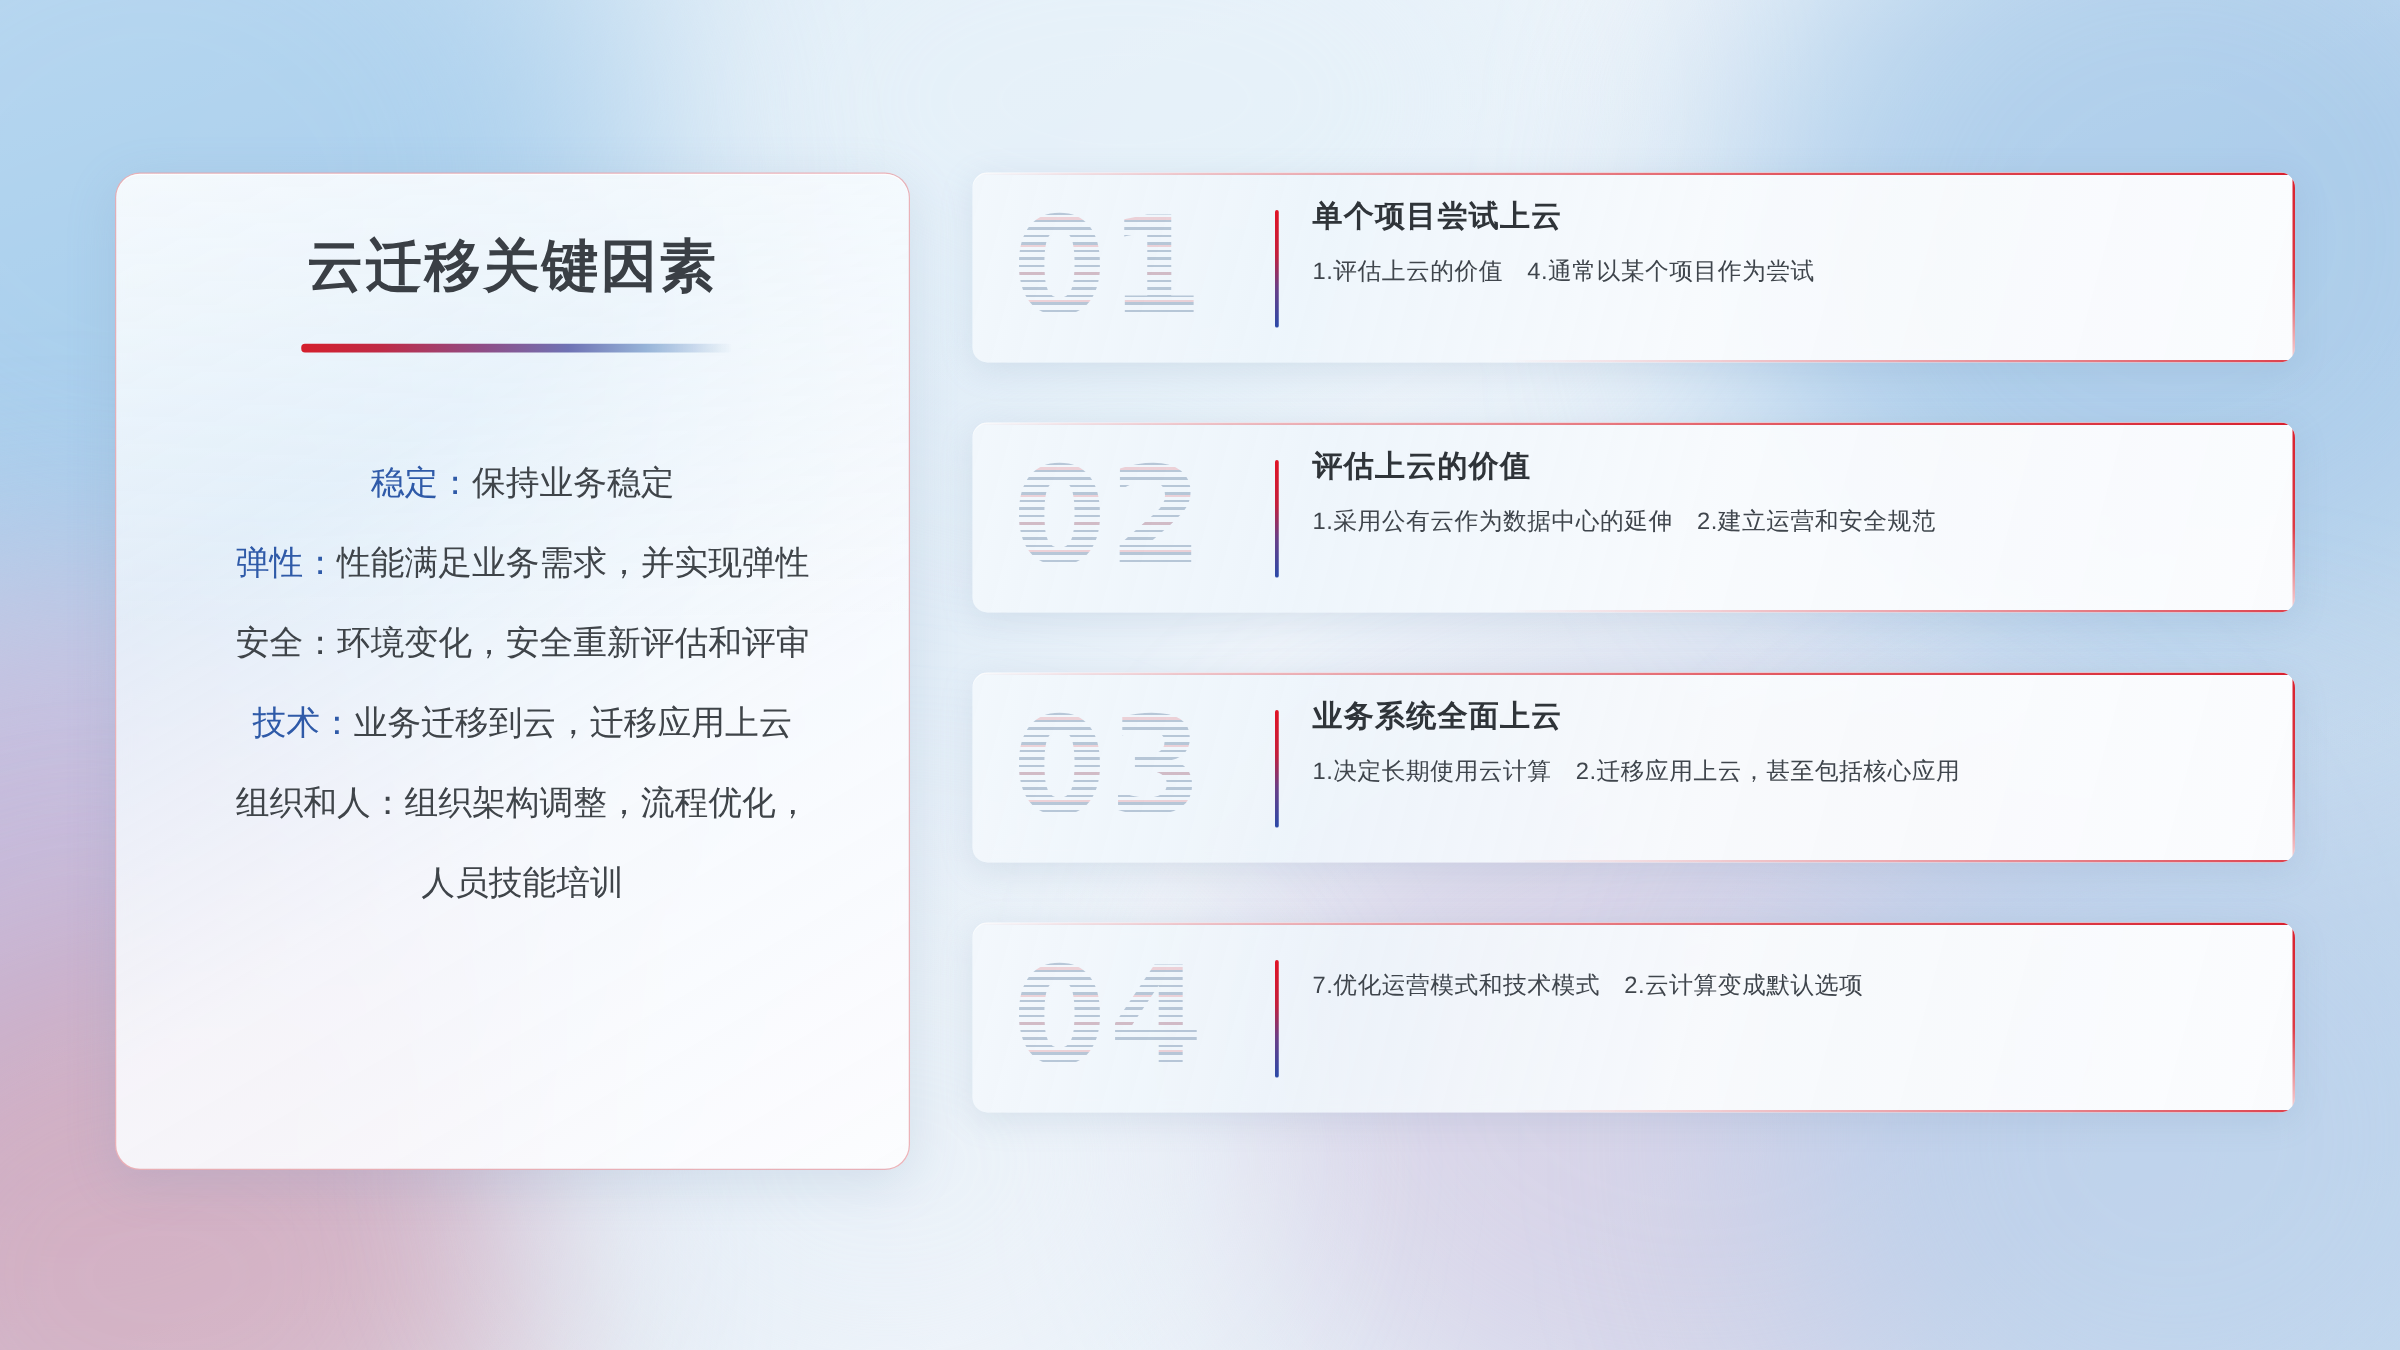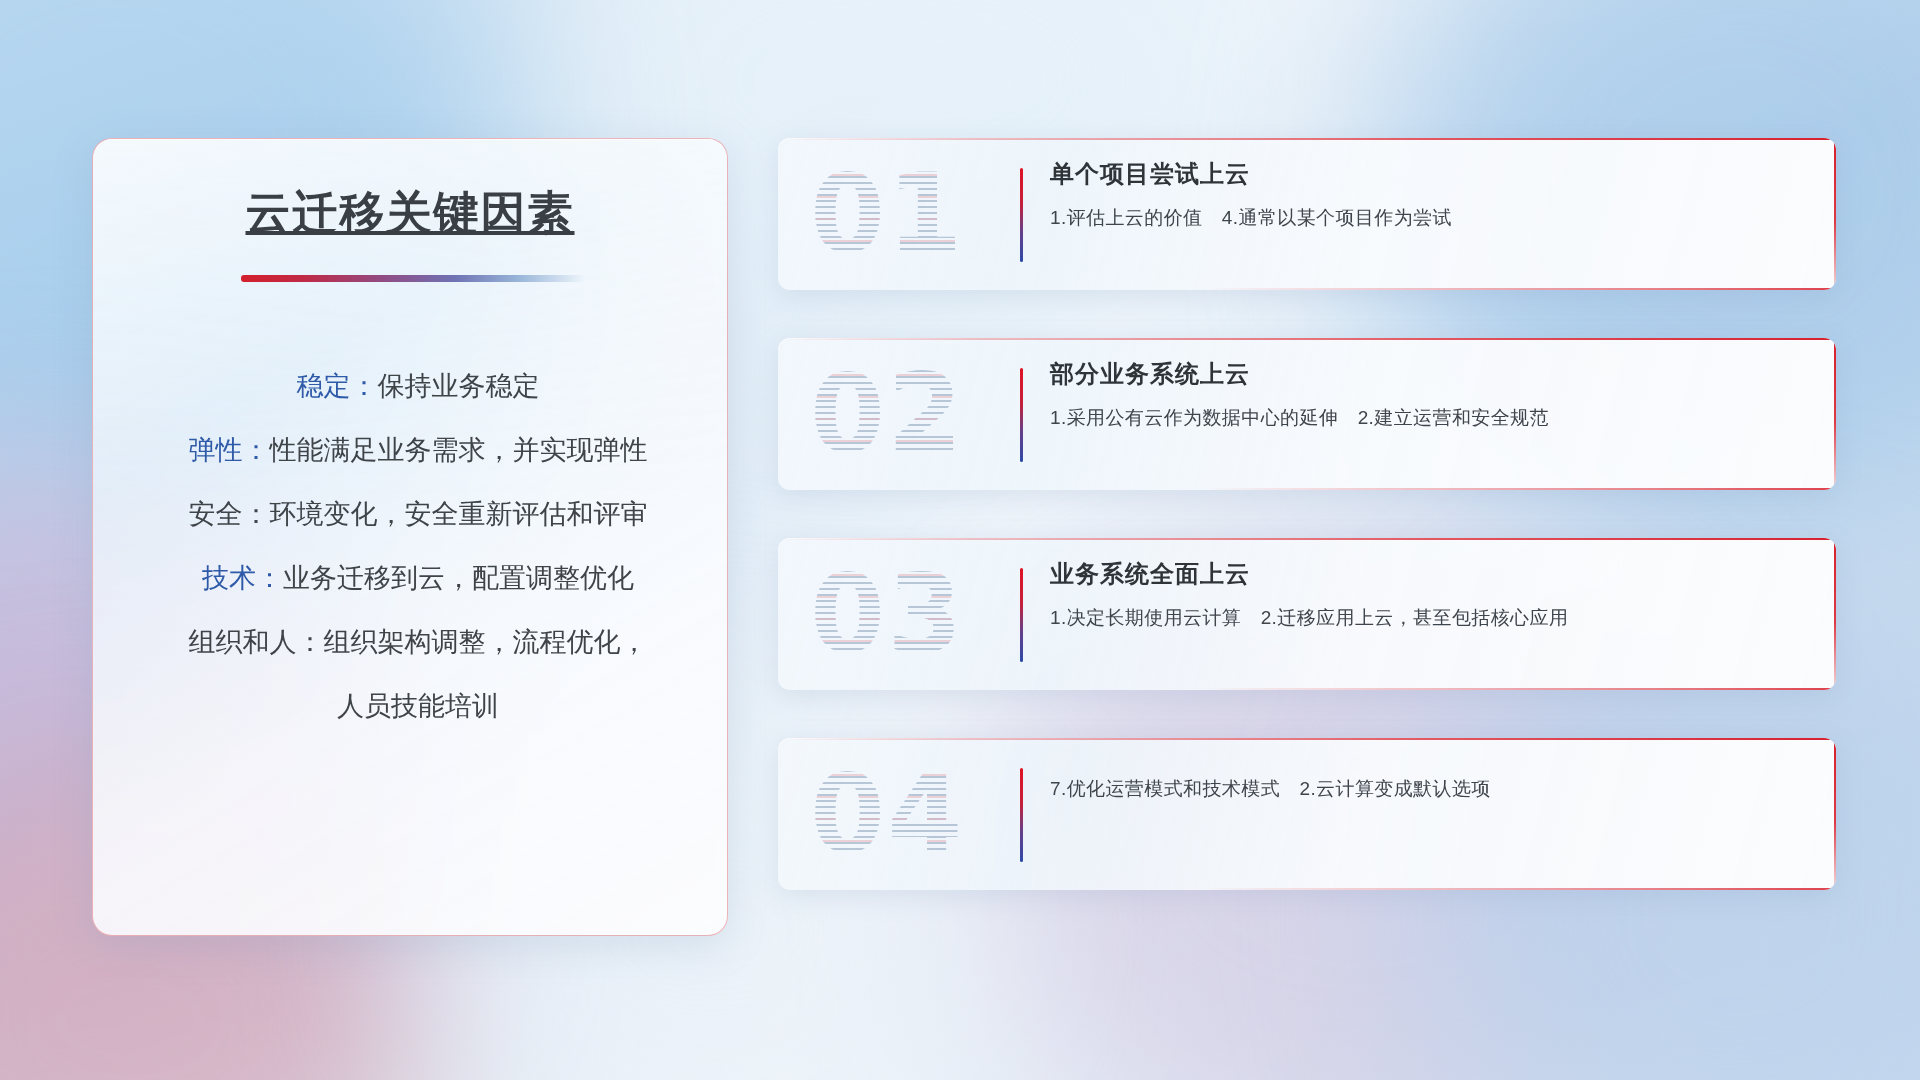--- a/index.html
+++ b/index.html
@@ -34,21 +34,21 @@
     backdrop-filter:blur(6px);
     overflow:hidden;
   }
   #left-panel .panel-gloss{
     position:absolute;left:0;right:0;top:0;height:46%;
     background:linear-gradient(180deg,rgba(255,255,255,.45),rgba(255,255,255,0));
     pointer-events:none;
   }
   .panel-title{
     position:absolute;left:0;right:0;top:44px;text-align:center;
-    font-size:45px;font-weight:700;color:#3a3f45;letter-spacing:2px;text-decoration:underline;
+    font-size:45px;font-weight:700;color:#3a3f45;letter-spacing:2px;
   }
   .title-rule{
     position:absolute;left:148px;top:136px;width:345px;height:7px;border-radius:3px;
     background:linear-gradient(90deg,#d41f2c 0%,#c02a45 18%,#8f4d86 42%,#6f73b4 62%,#97b4d8 80%,rgba(190,212,234,0) 100%);
   }
   .panel-list{position:absolute;left:46px;right:30px;top:234px;}
   .p-line{
     font-size:27px;color:#3f4449;line-height:1.0;margin-bottom:37px;white-space:nowrap;text-align:center;
   }
   .p-line .k{color:#2f5aa8;}
@@ -142,21 +142,21 @@
 
     <div class="p-line">
       <span class="k">弹性：</span><span>性能满足业务需求，并实现弹性</span>
     </div>
 
     <div class="p-line">
       <span class="k plain">安全：</span><span>环境变化，安全重新评估和评审</span>
     </div>
 
     <div class="p-line">
-      <span class="k">技术：</span><span>业务迁移到云，配置调整优化</span>
+      <span class="k">技术：</span><span>业务迁移到云，迁移应用上云</span>
     </div>
 
     <div class="p-line">
       <span class="k plain">组织和人：</span><span>组织架构调整，流程优化，</span>
     </div>
 
     <div class="p-line">
       <span class="k plain"></span><span>人员技能培训</span>
     </div>
 
@@ -183,21 +183,21 @@
   <div class="card">
     <div class="edge-top"></div>
     <div class="edge-right"></div>
     <div class="edge-bottom"></div>
     <div class="ghost-num">
       <span class="gtxt">02</span>
       <span class="gtint">02</span>
     </div>
     <div class="accent-bar"></div>
     <div class="card-text">
-      <div class="card-title">部分业务系统上云</div>
+      <div class="card-title">评估上云的价值</div>
       <div class="card-sub">1.采用公有云作为数据中心的延伸　2.建立运营和安全规范</div>
     </div>
   </div>
 
   <div class="card">
     <div class="edge-top"></div>
     <div class="edge-right"></div>
     <div class="edge-bottom"></div>
     <div class="ghost-num">
       <span class="gtxt">03</span>

